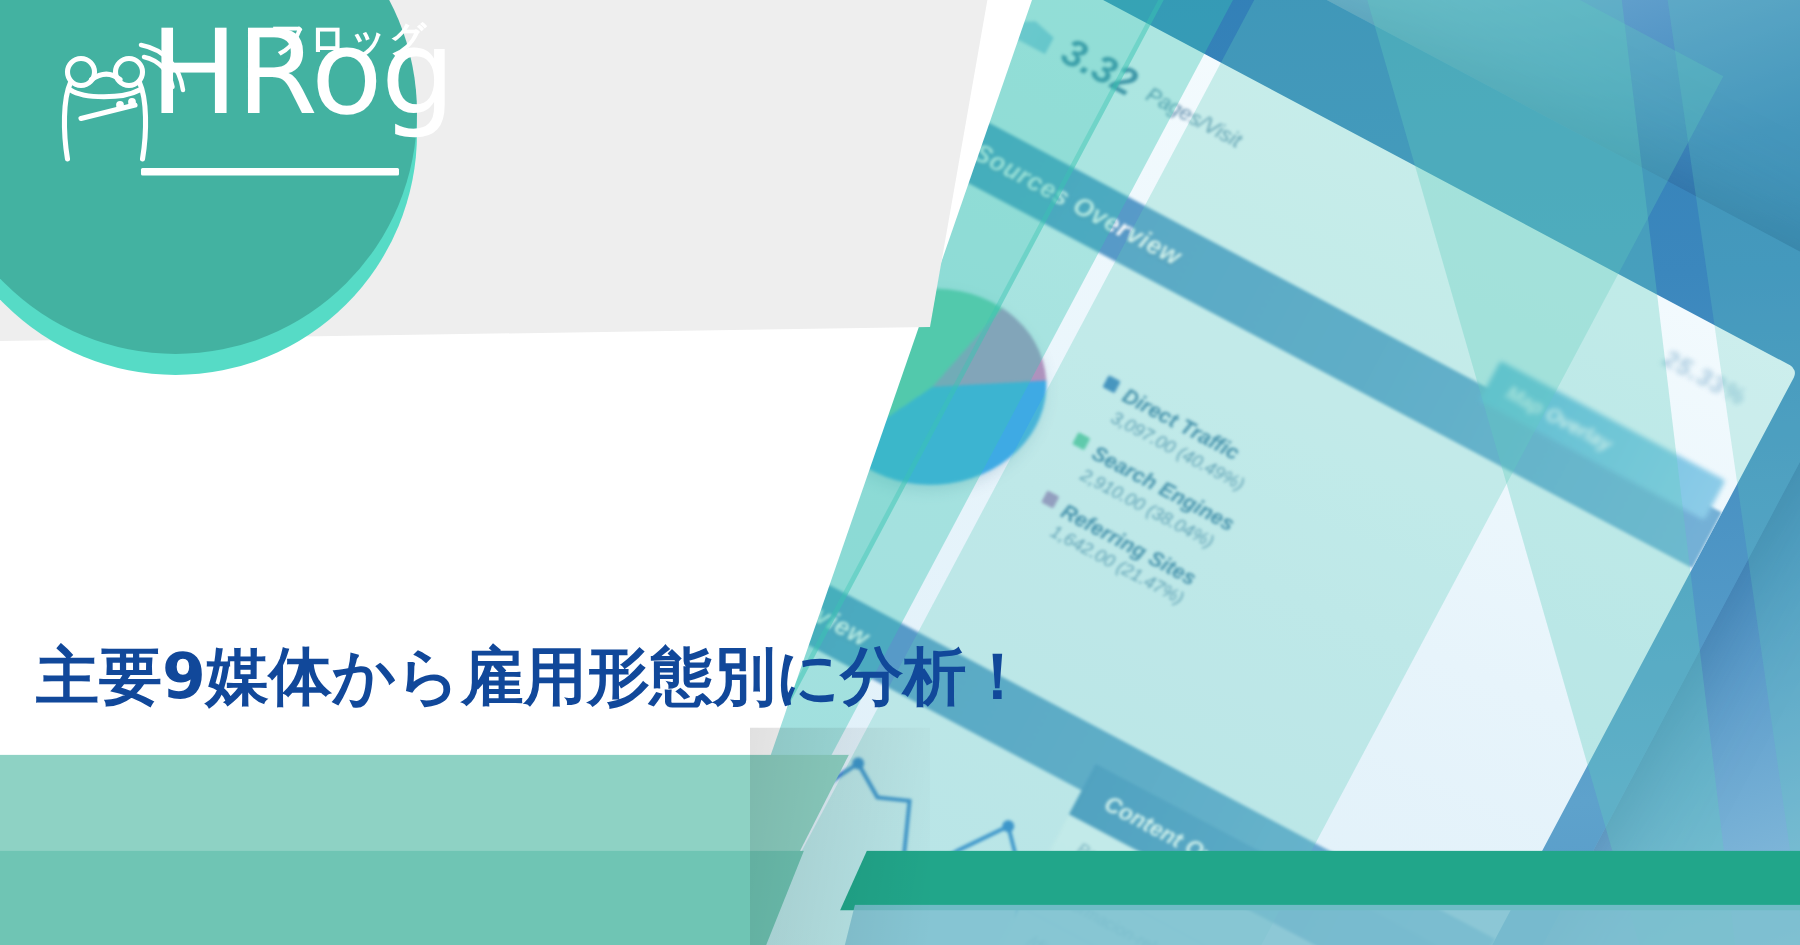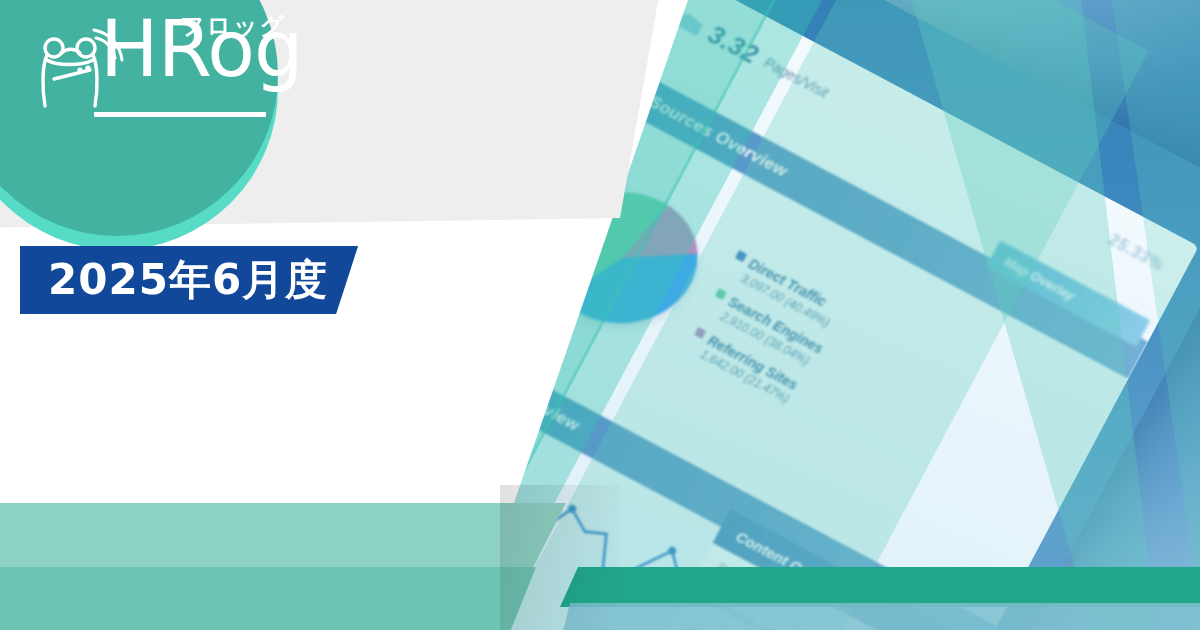--- a/index.html
+++ b/index.html
@@ -342,24 +342,22 @@
         </g>
         <circle cx="46" cy="44" r="2.6" fill="#ffffff"></circle>
         <circle cx="54" cy="42" r="2.6" fill="#ffffff"></circle>
       </svg>
       <div class="furigana">フロッグ</div>
       <div class="hrog-text">HRog</div>
     </div>
     <div class="logo-rule"></div>
   </div>
 
-  <div class="date-ribbon">
-    <span class="txt">2025年6月度</span>
-  </div>
-
+
+  <div class="subheadline">主要9媒体から雇用形態別に分析！</div>
 
   <div class="foot">
     <div class="foot-dark"></div>
     <div class="foot-dark2"></div>
     <div class="foot-light"></div>
     <div class="foot-mid"></div>
     <div class="foot-shadow"></div>
   </div>
 
 </div>

